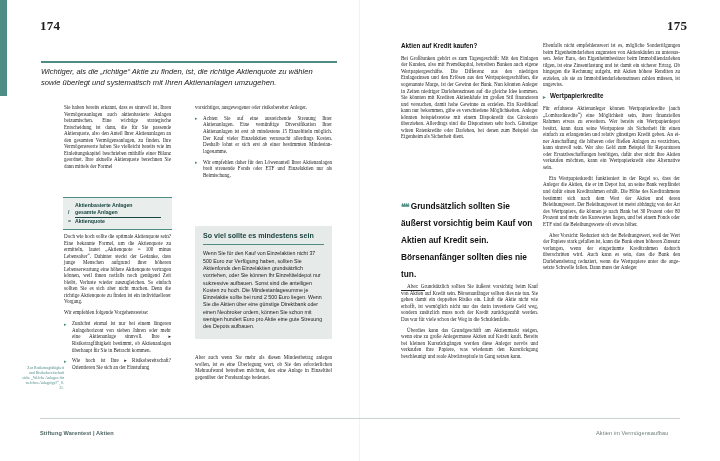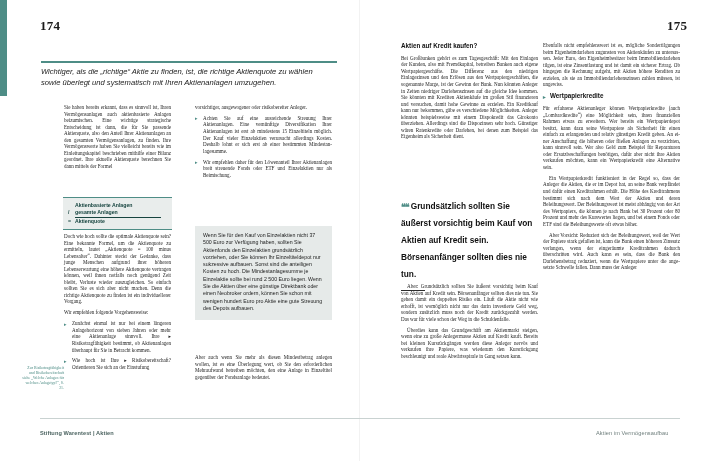--- a/index.html
+++ b/index.html
@@ -193,20 +193,21 @@
       <span class="mark">▸</span>
       <span>Achten Sie auf eine ausreichende Streu­ung Ihrer Aktienanlagen. Eine vernünftige Diversifikation Ihrer Aktienanlagen ist erst ab mindestens 15 Einzeltiteln mög­lich. Der Kauf vieler Einzelaktien verur­sacht allerdings Kosten. Deshalb lohnt er sich erst ab einer bestimmten Mindestan­lagesumme.</span>
     </div>
     <div class="bullet">
       <span class="mark">▸</span>
       <span>Wir empfehlen daher für den Löwenanteil Ihrer Aktienanlagen breit streuende Fonds oder ETF und Einzelaktien nur als Beimischung.</span>
     </div>
   </div>
 
   <div class="info-box">
+    <h3>So viel sollte es mindestens sein</h3>
     <p>Wenn Sie für den Kauf von Einzelaktien nicht 37 500 Euro zur Verfügung haben, sollten Sie Aktienfonds den Einzelaktien grundsätzlich vorziehen, oder Sie kön­nen Ihr Einzeltiteldepot nur sukzessive aufbauen. Sonst sind die anteiligen Kosten zu hoch. Die Mindestanlage­summe je Einzelaktie sollte bei rund 2 500 Euro liegen. Wenn Sie die Aktien über eine günstige Direktbank oder ei­nen Neobroker ordern, können Sie schon mit wenigen hundert Euro pro Aktie eine gute Streuung des Depots aufbauen.</p>
   </div>
 
   <div class="col" style="left:195px;top:354px;width:137px;">
     <p>Aber auch wenn Sie mehr als diesen Mindest­betrag anlegen wollen, ist es eine Überlegung wert, ob Sie den erforderlichen Mehraufwand betreiben möchten, den eine Anlage in Einzel­titel gegenüber der Fondsanlage bedeutet.</p>
   </div>
 
   <div class="col" style="left:401px;top:42px;width:137px;">
     <p class="subhead">Aktien auf Kredit kaufen?</p>
     <p>Bei Großbanken gehört es zum Tagesgeschäft: Mit den Einlagen der Kunden, also mit Fremd­kapital, betreiben Banken auch eigene Wertpa­piergeschäfte. Die Differenz aus den niedrigen Einlagezinsen und den Erlösen aus den Wert­papiergeschäften, die sogenannte Marge, ist der Gewinn der Bank. Nun könnten Anleger in Zeiten niedriger Darlehenszinsen auf die glei­che Idee kommen. Sie könnten mit Krediten Aktienkäufe im großen Stil finanzieren und versuchen, damit hohe Gewinne zu erzielen. Ein Kreditkauf kann nur bekommen, gäbe es verschiedene Möglichkeiten. Anleger könnten beispielsweise mit einem Dispokredit das Gi­rokonto überziehen. Allerdings sind die Dis­pozinsen sehr hoch. Günstiger wären Raten­kredite oder Darlehen, bei denen zum Beispiel das Eigenheim als Sicherheit dient.</p>

